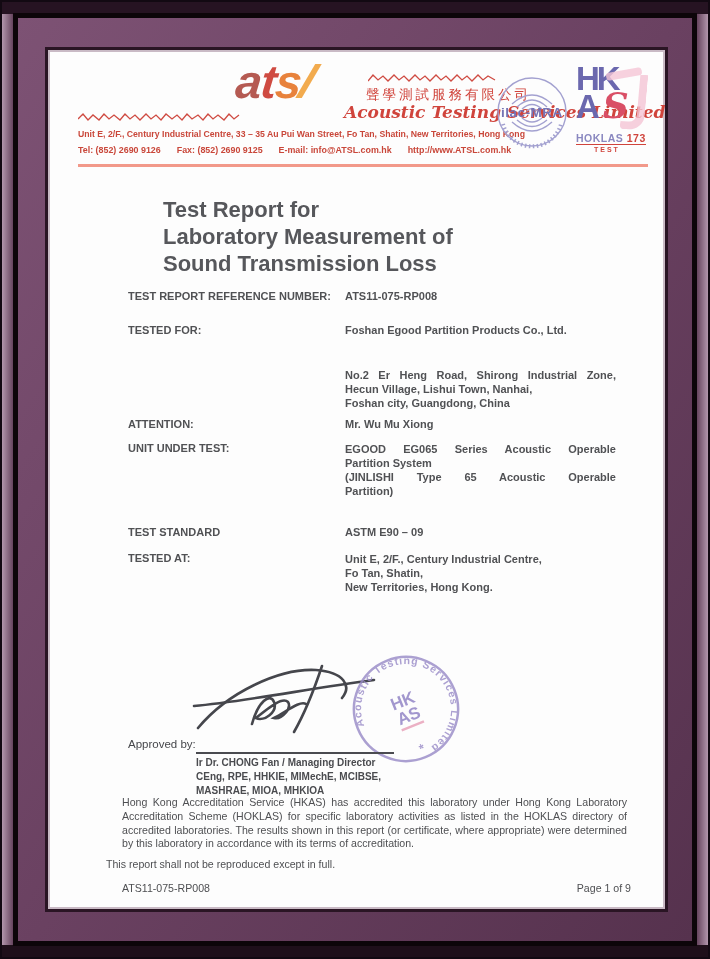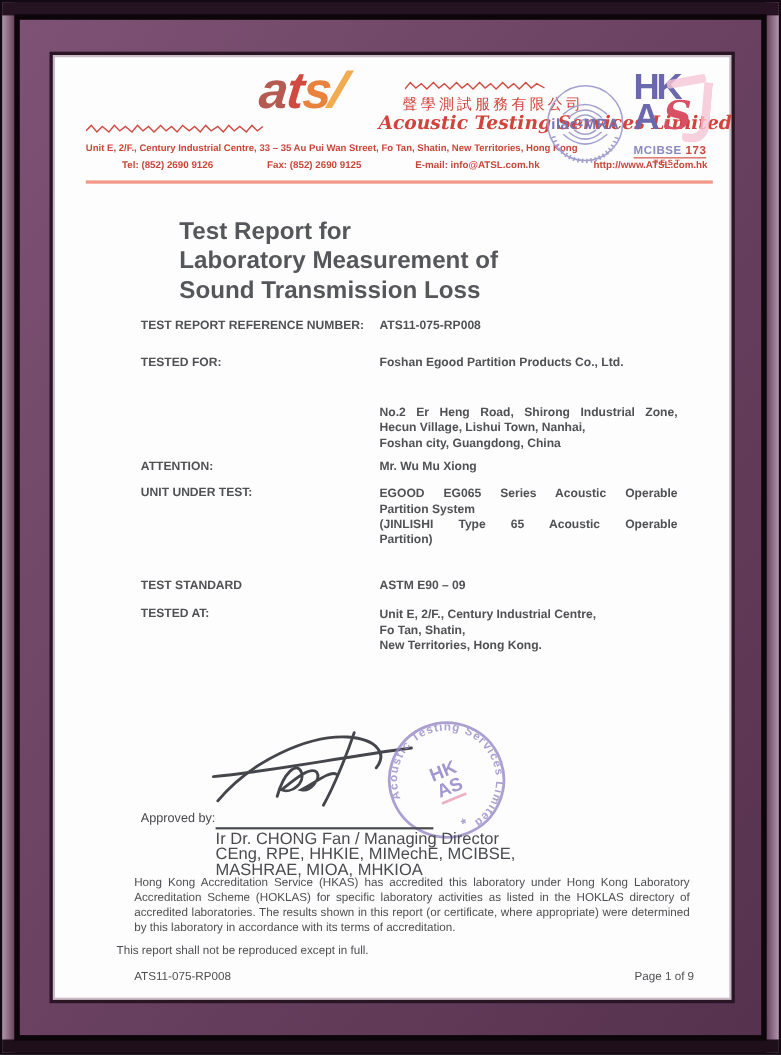--- a/index.html
+++ b/index.html
@@ -21,21 +21,21 @@
   
   .atsl{left:186px;top:6px;font-weight:bold;font-style:italic;font-size:47px;line-height:1;
         transform:skewX(-6deg);letter-spacing:-1px;}
   .atsl span{display:inline-block;}
   .l-a{color:#b55a52;} .l-t{color:#cf4b42;} .l-s{color:#e8823c;} .l-l{color:#f2ab4e;transform:skewX(-16deg);}
   .zh{left:316px;top:34px;font-size:13.5px;font-weight:normal;color:#d0443c;letter-spacing:3px;white-space:nowrap;}
   .script{left:294px;top:50px;font-family:"DejaVu Serif",serif;font-style:italic;font-weight:bold;
           font-size:17px;color:#d0443c;white-space:nowrap;}
   .addr{left:28px;top:77px;font-size:8.7px;font-weight:bold;color:#c9473a;white-space:nowrap;}
   .contact{left:28px;top:93px;font-size:8.9px;font-weight:bold;color:#c9473a;white-space:nowrap;}
-  .contact span{margin-right:16px;margin-left:33px;}
+  .contact span{margin-right:16px;}
   .rule{left:28px;top:112px;width:570px;height:3px;background:#f2998a;}
   .zzl{left:28px;top:57px;} .zzr{left:318px;top:18px;}
   
   .ilac{left:444px;top:20px;}
   
   .hkas{left:526px;top:14px;width:92px;text-align:left;}
   .hkas-top{font-size:33px;font-weight:800;color:#6b68ae;letter-spacing:-3px;line-height:26px;}
   .hkas-bottom{font-size:33px;font-weight:800;color:#6b68ae;letter-spacing:-3px;line-height:26px;}
   .hkas-s{color:#d94f66;font-style:italic;font-family:"DejaVu Serif",serif;font-size:36px;margin-left:6px;}
   .ribbon-bar{position:absolute;left:30px;top:4px;width:36px;height:8px;background:#f5c6d6;
@@ -51,21 +51,21 @@
   
   .frow{position:absolute;left:78px;width:488px;display:flex;color:#505154;}
   .flabel{width:217px;font-size:11px;font-weight:bold;flex-shrink:0;}
   .fvalue{flex:1;font-size:11px;font-weight:bold;}
   .vline{line-height:14px;}
   .jline{text-align:justify;text-align-last:justify;}
   
   .approved{left:78px;top:686px;font-size:11.5px;color:#46474b;}
   .sig{left:142px;top:604px;}
   .sigline{left:146px;top:700px;width:198px;border-top:2px solid #4a4b50;}
-  .nameblk{left:146px;top:704px;font-size:15px;color:#4a4b4f;line-height:14px;}
+  .nameblk{left:146px;top:704px;font-size:10px;color:#4a4b4f;line-height:14px;font-weight:bold;}
   .stamp{left:298px;top:598px;}
   
   .accr{left:72px;top:744px;width:505px;font-size:10.6px;line-height:13.8px;color:#4e4f52;
         text-align:justify;}
   .repro{left:56px;top:806px;font-size:10.6px;color:#4e4f52;}
   .refrow{left:72px;top:830px;width:509px;display:flex;justify-content:space-between;
           font-size:10.6px;color:#4e4f52;}
 </style>
 </head>
 <body>
@@ -110,21 +110,21 @@
       <path d="M9,52 A30,30 0 0 0 67,52" stroke-dasharray="1.5,2.5" stroke-width="4"></path>
     </g>
     <text x="38" y="45" text-anchor="middle" font-size="13.5" font-weight="bold" fill="#7573b4" letter-spacing="0.5">ilac-MRA</text>
   </svg>
 
   <div class="abs hkas">
     <div class="hkas-top">HK</div>
     <div class="hkas-bottom"><span>A</span><span class="hkas-s">S</span></div>
     <span class="ribbon-bar"></span>
     <span class="ribbon-j"></span>
-    <div class="hoklas-line"><span>MCIBSE</span> <span class="hoklas-num">173</span></div>
+    <div class="hoklas-line"><span>HOKLAS</span> <span class="hoklas-num">173</span></div>
     <div class="hkas-test">TEST</div>
   </div>
 
   <div class="abs title">
     <div>Test Report for</div>
     <div>Laboratory Measurement of</div>
     <div>Sound Transmission Loss</div>
   </div>
 
   <div class="frow" style="top:238px">

